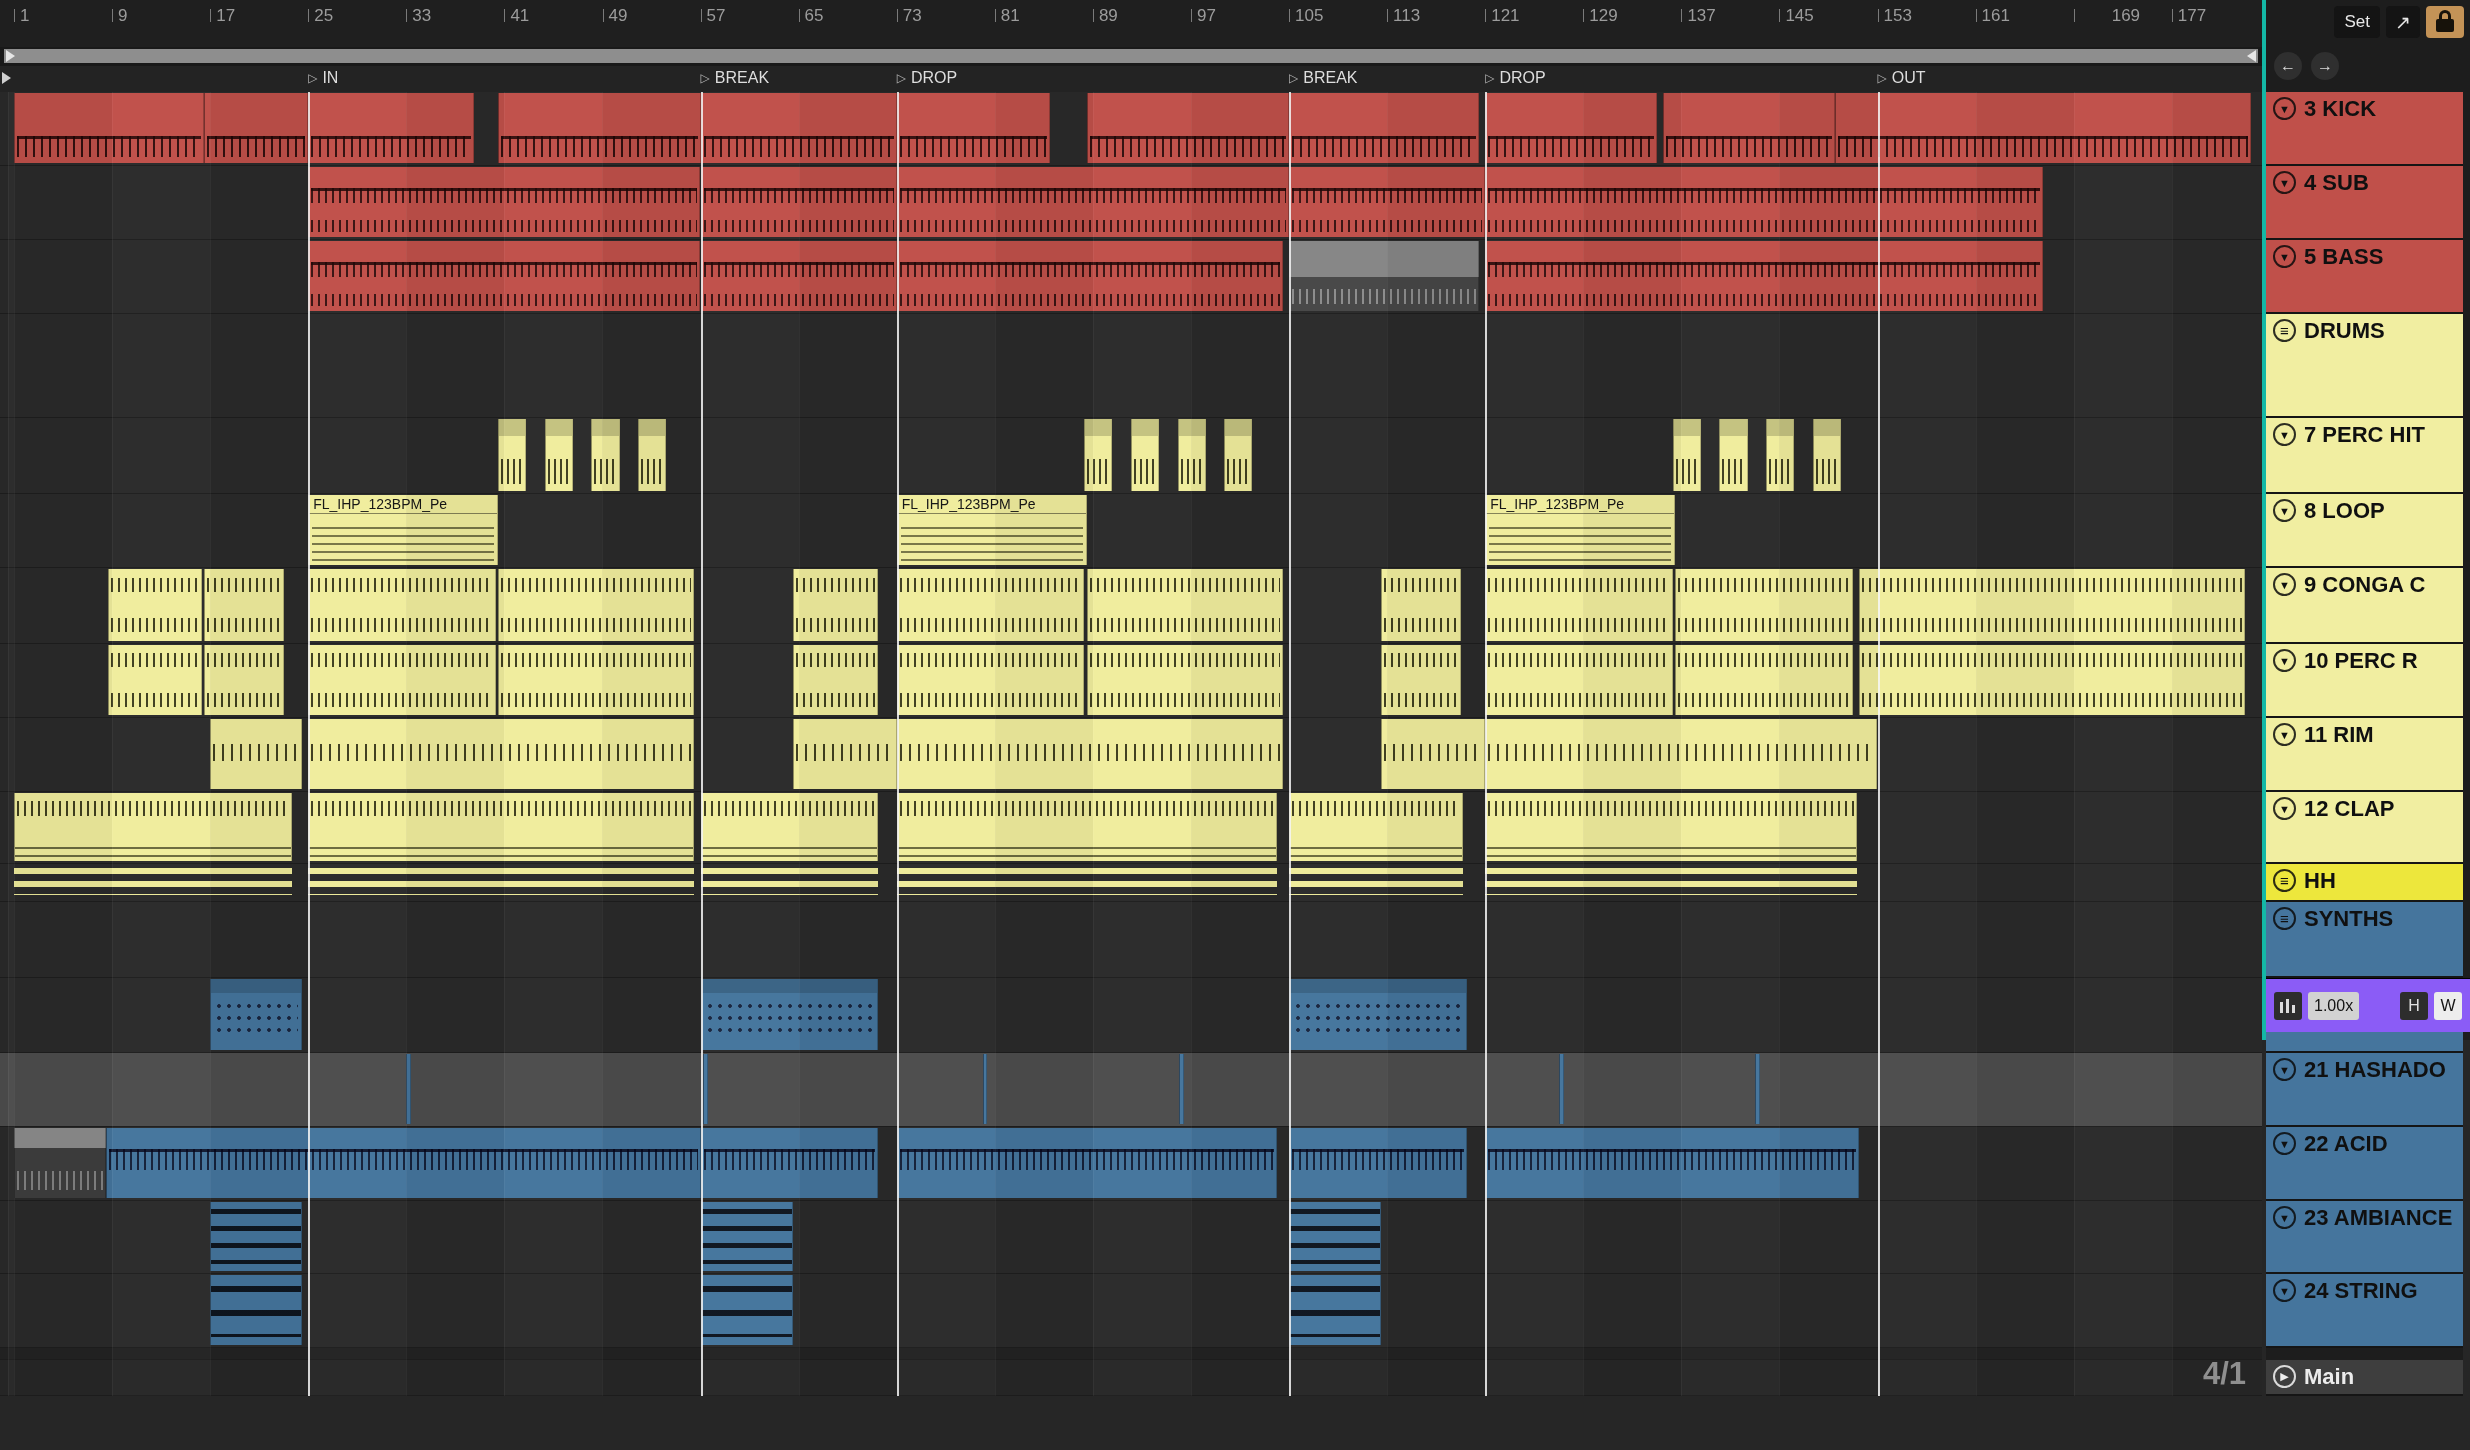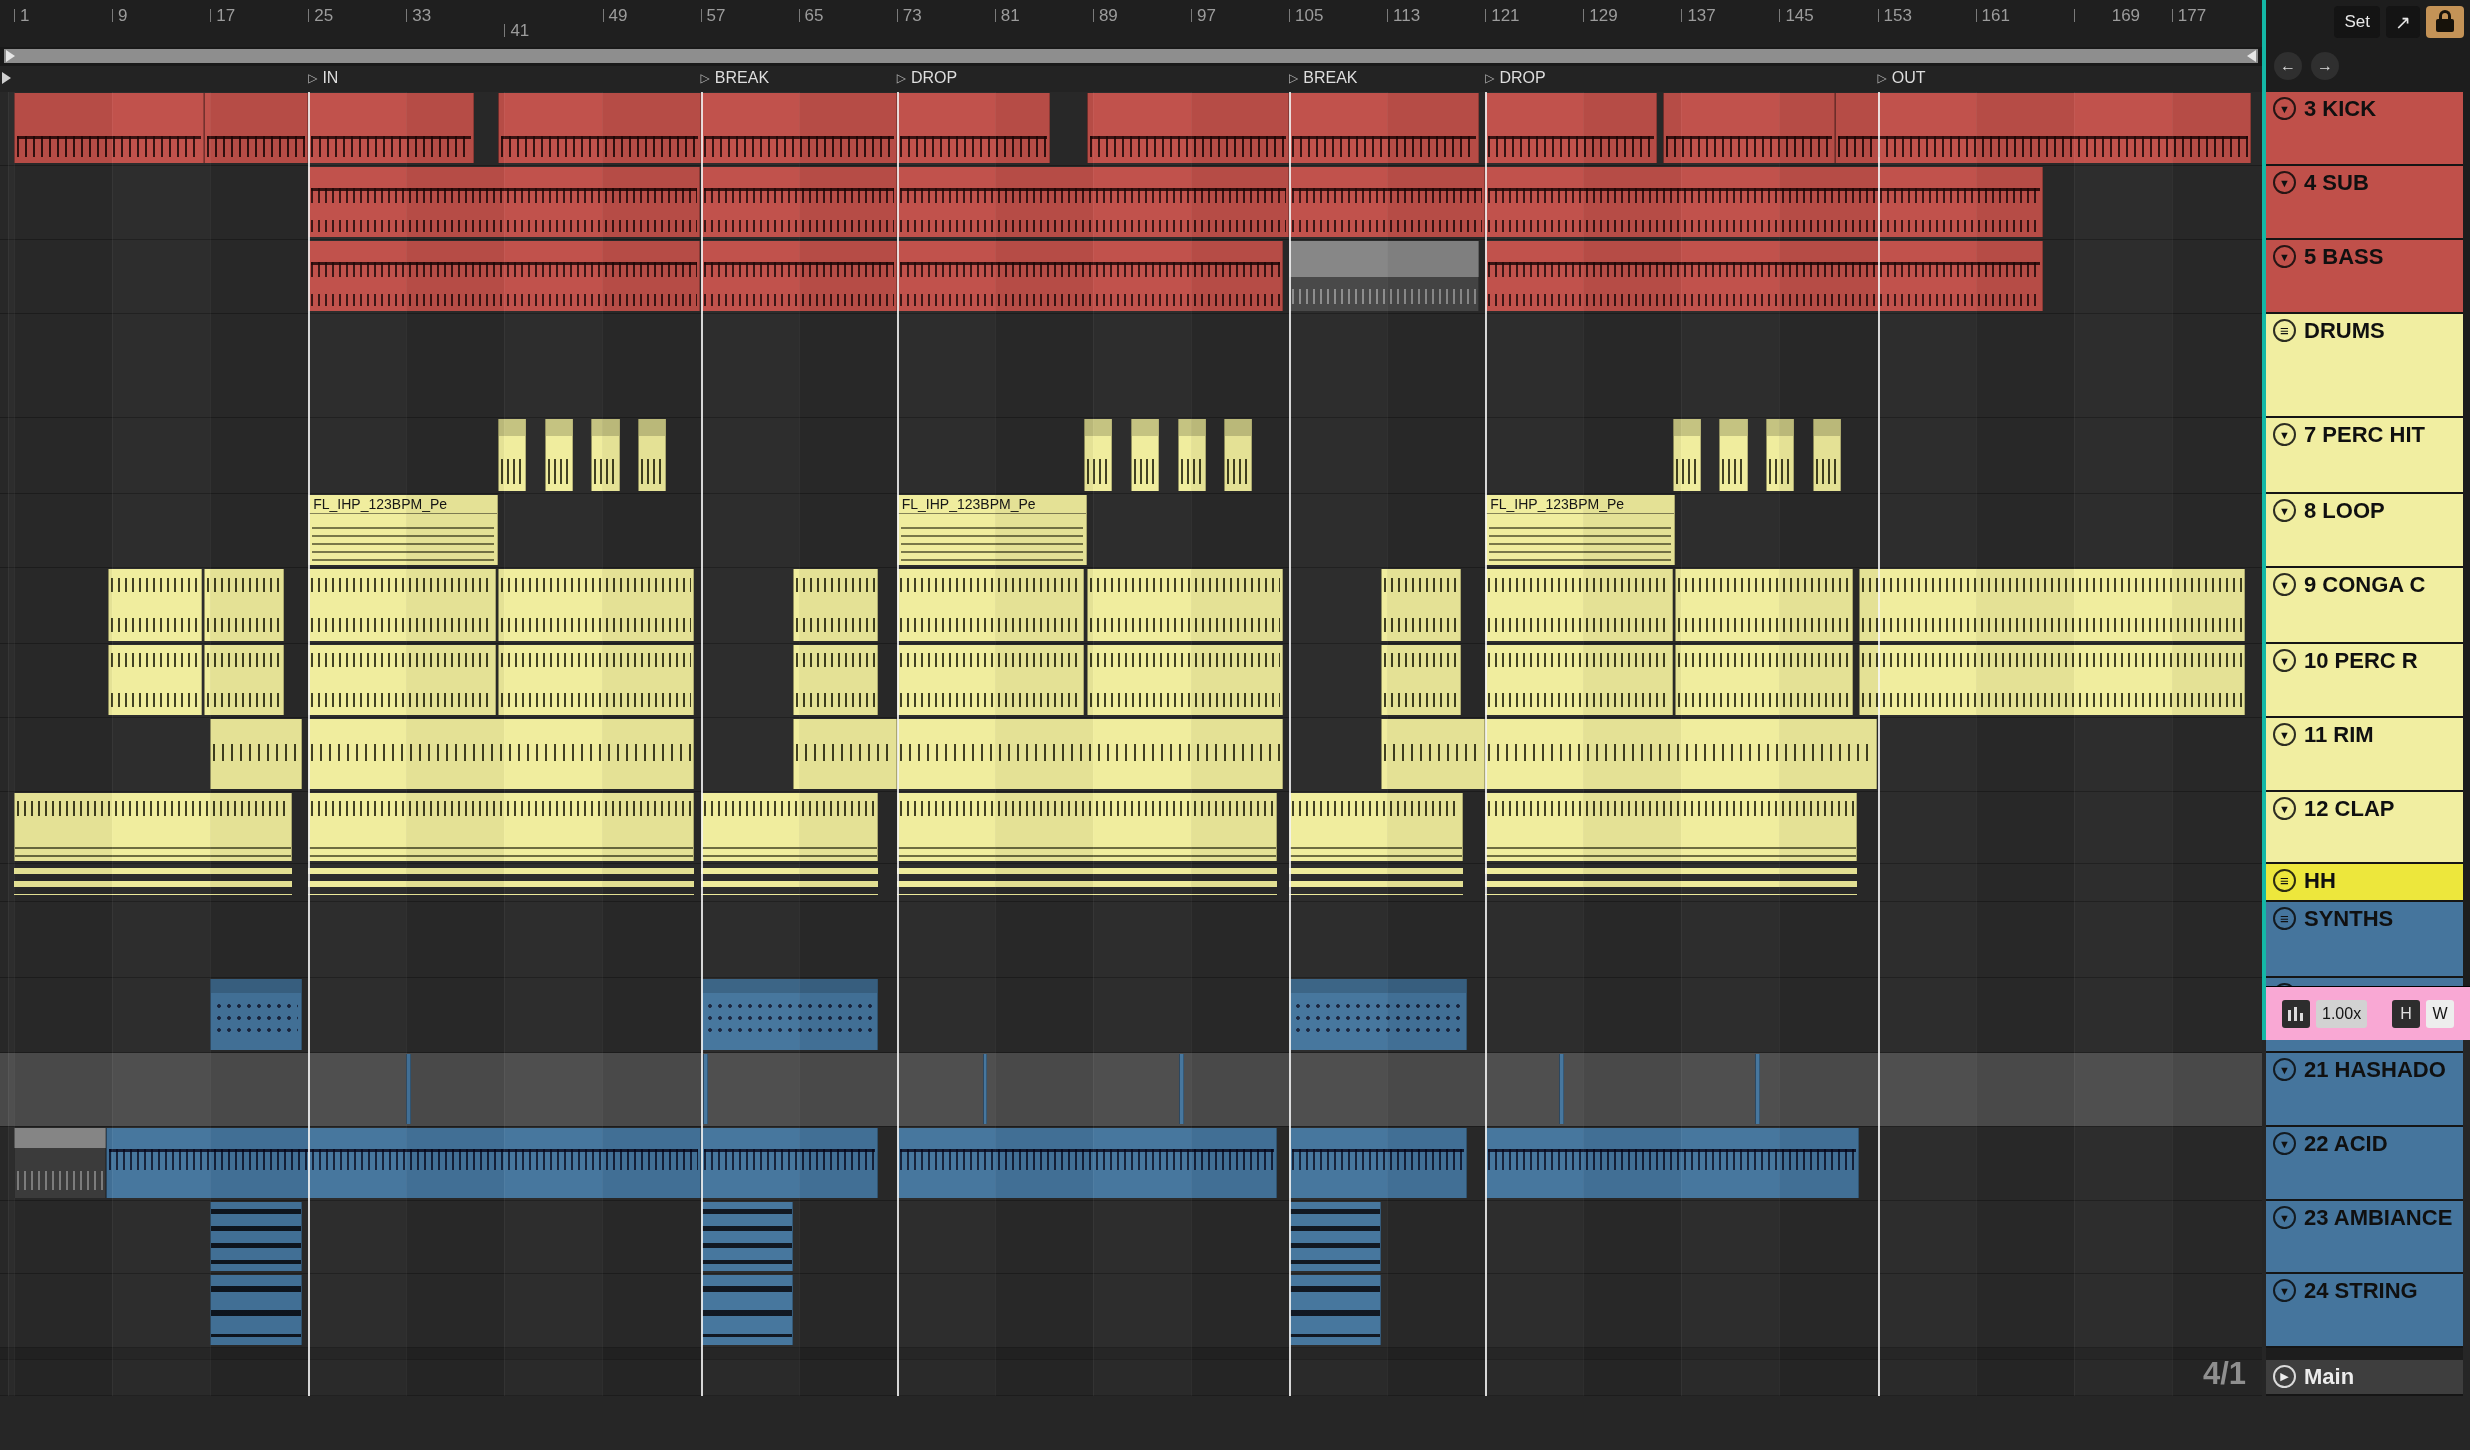--- a/index.html
+++ b/index.html
@@ -121,43 +121,43 @@
   .hc-blue{background:#45759d;}
   .hc-dark{background:#3e3e3e;}
   .thead .ticon{flex:0 0 auto;width:23px;height:23px;border:2px solid rgba(10,10,10,0.85);border-radius:50%;
         display:flex;align-items:center;justify-content:center;font-size:11px;color:#101010;box-sizing:border-box;}
   .thead.kind-group .ticon{font-size:15px;font-weight:bold;}
   .thead .tname{font-size:22px;font-weight:bold;color:#101010;line-height:23px;white-space:nowrap;}
   .thead.hc-dark .ticon{border-color:rgba(235,235,235,0.9);color:#eeeeee;}
   .thead.hc-dark .tname{color:#ececec;}
   .thead.spacer{background:#1d1d1d;border-bottom:none;padding:0;}
 
-  .bottombar{position:absolute;bottom:0;left:0;right:0;height:54px;background:#f9a8d4;border-top:1px solid #000;
-        display:flex;align-items:center;gap:6px;padding:0 16px;box-sizing:border-box;}
+  .bottombar{position:absolute;bottom:8px;left:0;right:0;height:54px;background:#8b5cf6;border-top:1px solid #000;
+        display:flex;align-items:center;gap:6px;padding:0 8px;box-sizing:border-box;}
   .mbtn{height:28px;min-width:28px;display:flex;align-items:center;justify-content:center;font-size:16px;
         border-radius:3px;box-sizing:border-box;}
   .meter{background:#2d2d2d;}
   .zoom{background:#d2d2d2;color:#141414;padding:0 6px;}
   .dark{background:#2d2d2d;color:#e0e0e0;}
   .light{background:#ededed;color:#141414;}
   .hbtn{margin-left:auto;}
 </style>
 </head>
 <body>
 
 <div id="stage">
 
   <div id="arrange">
     <div class="bar-ruler" id="barRuler">
         <div class="ruler-item" style="left: 14px;">1</div>
         <div class="ruler-item" style="left: 112.1px;">9</div>
         <div class="ruler-item" style="left: 210.2px;">17</div>
         <div class="ruler-item" style="left: 308.2px;">25</div>
         <div class="ruler-item" style="left: 406.3px;">33</div>
-        <div class="ruler-item" style="left: 504.4px; margin-top: 15px;">41</div>
+        <div class="ruler-item" style="left: 504.4px;">41</div>
         <div class="ruler-item" style="left: 602.5px;">49</div>
         <div class="ruler-item" style="left: 700.6px;">57</div>
         <div class="ruler-item" style="left: 798.6px;">65</div>
         <div class="ruler-item" style="left: 896.7px;">73</div>
         <div class="ruler-item" style="left: 994.8px;">81</div>
         <div class="ruler-item" style="left: 1092.9px;">89</div>
         <div class="ruler-item" style="left: 1191px;">97</div>
         <div class="ruler-item" style="left: 1289px;">105</div>
         <div class="ruler-item" style="left: 1387.1px;">113</div>
         <div class="ruler-item" style="left: 1485.2px;">121</div>

